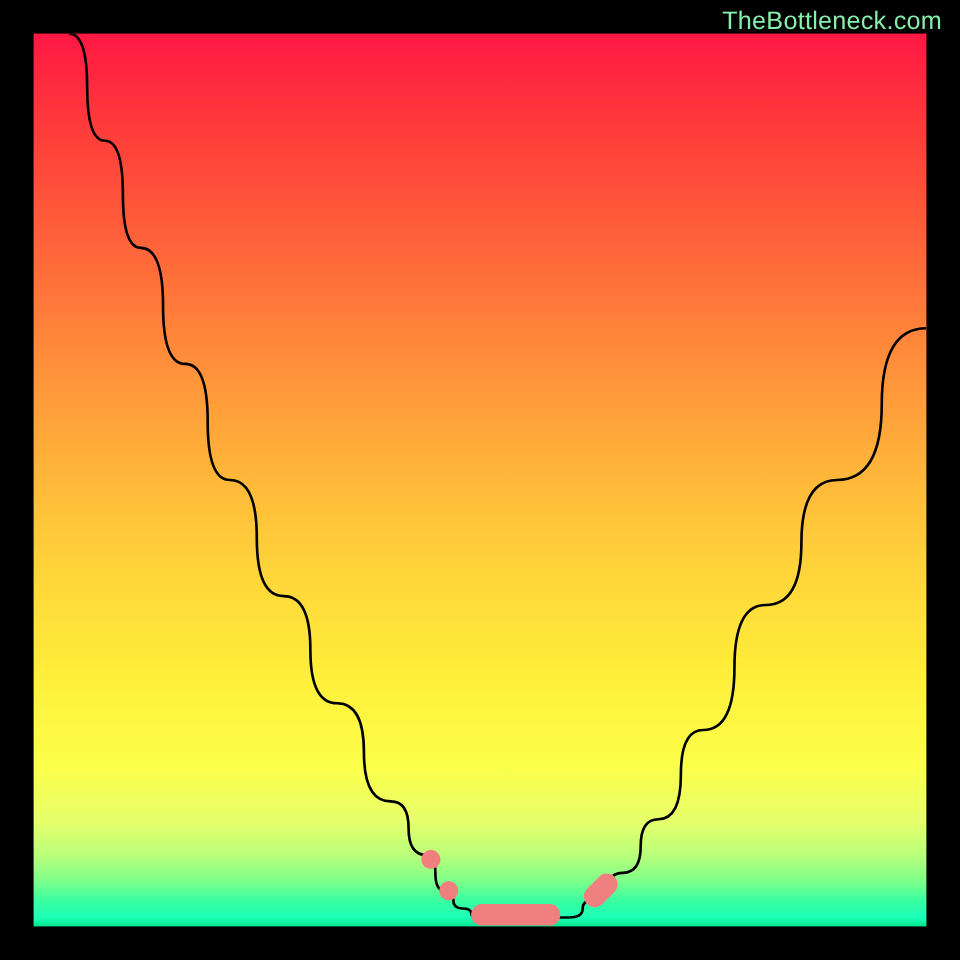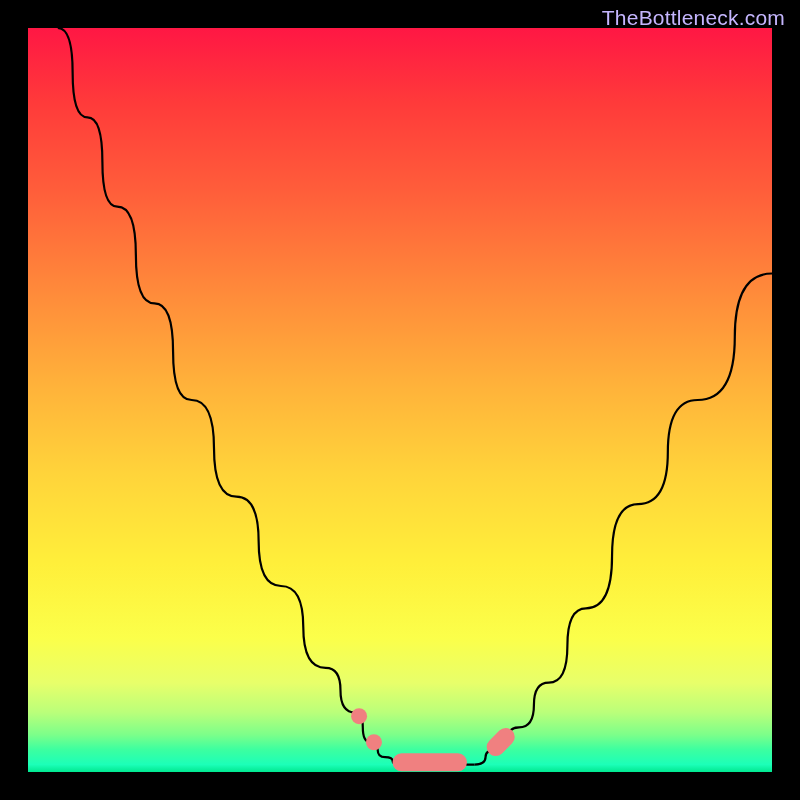--- a/index.html
+++ b/index.html
@@ -32,21 +32,21 @@
       #3cffa0 97%,
       #1cffb8 99%,
       #00e890 100%
     );
     box-sizing: border-box;
   }
   .watermark {
     position: absolute;
     top: 6px;
     right: 15px;
-    color: #c4b5fd;
+    color: #86efac;
     font-size: 21px;
     font-weight: 500;
     letter-spacing: 0.2px;
     z-index: 5;
   }
   .svg-layer {
     position: absolute;
     left: 0;
     top: 0;
     width: 744px;

